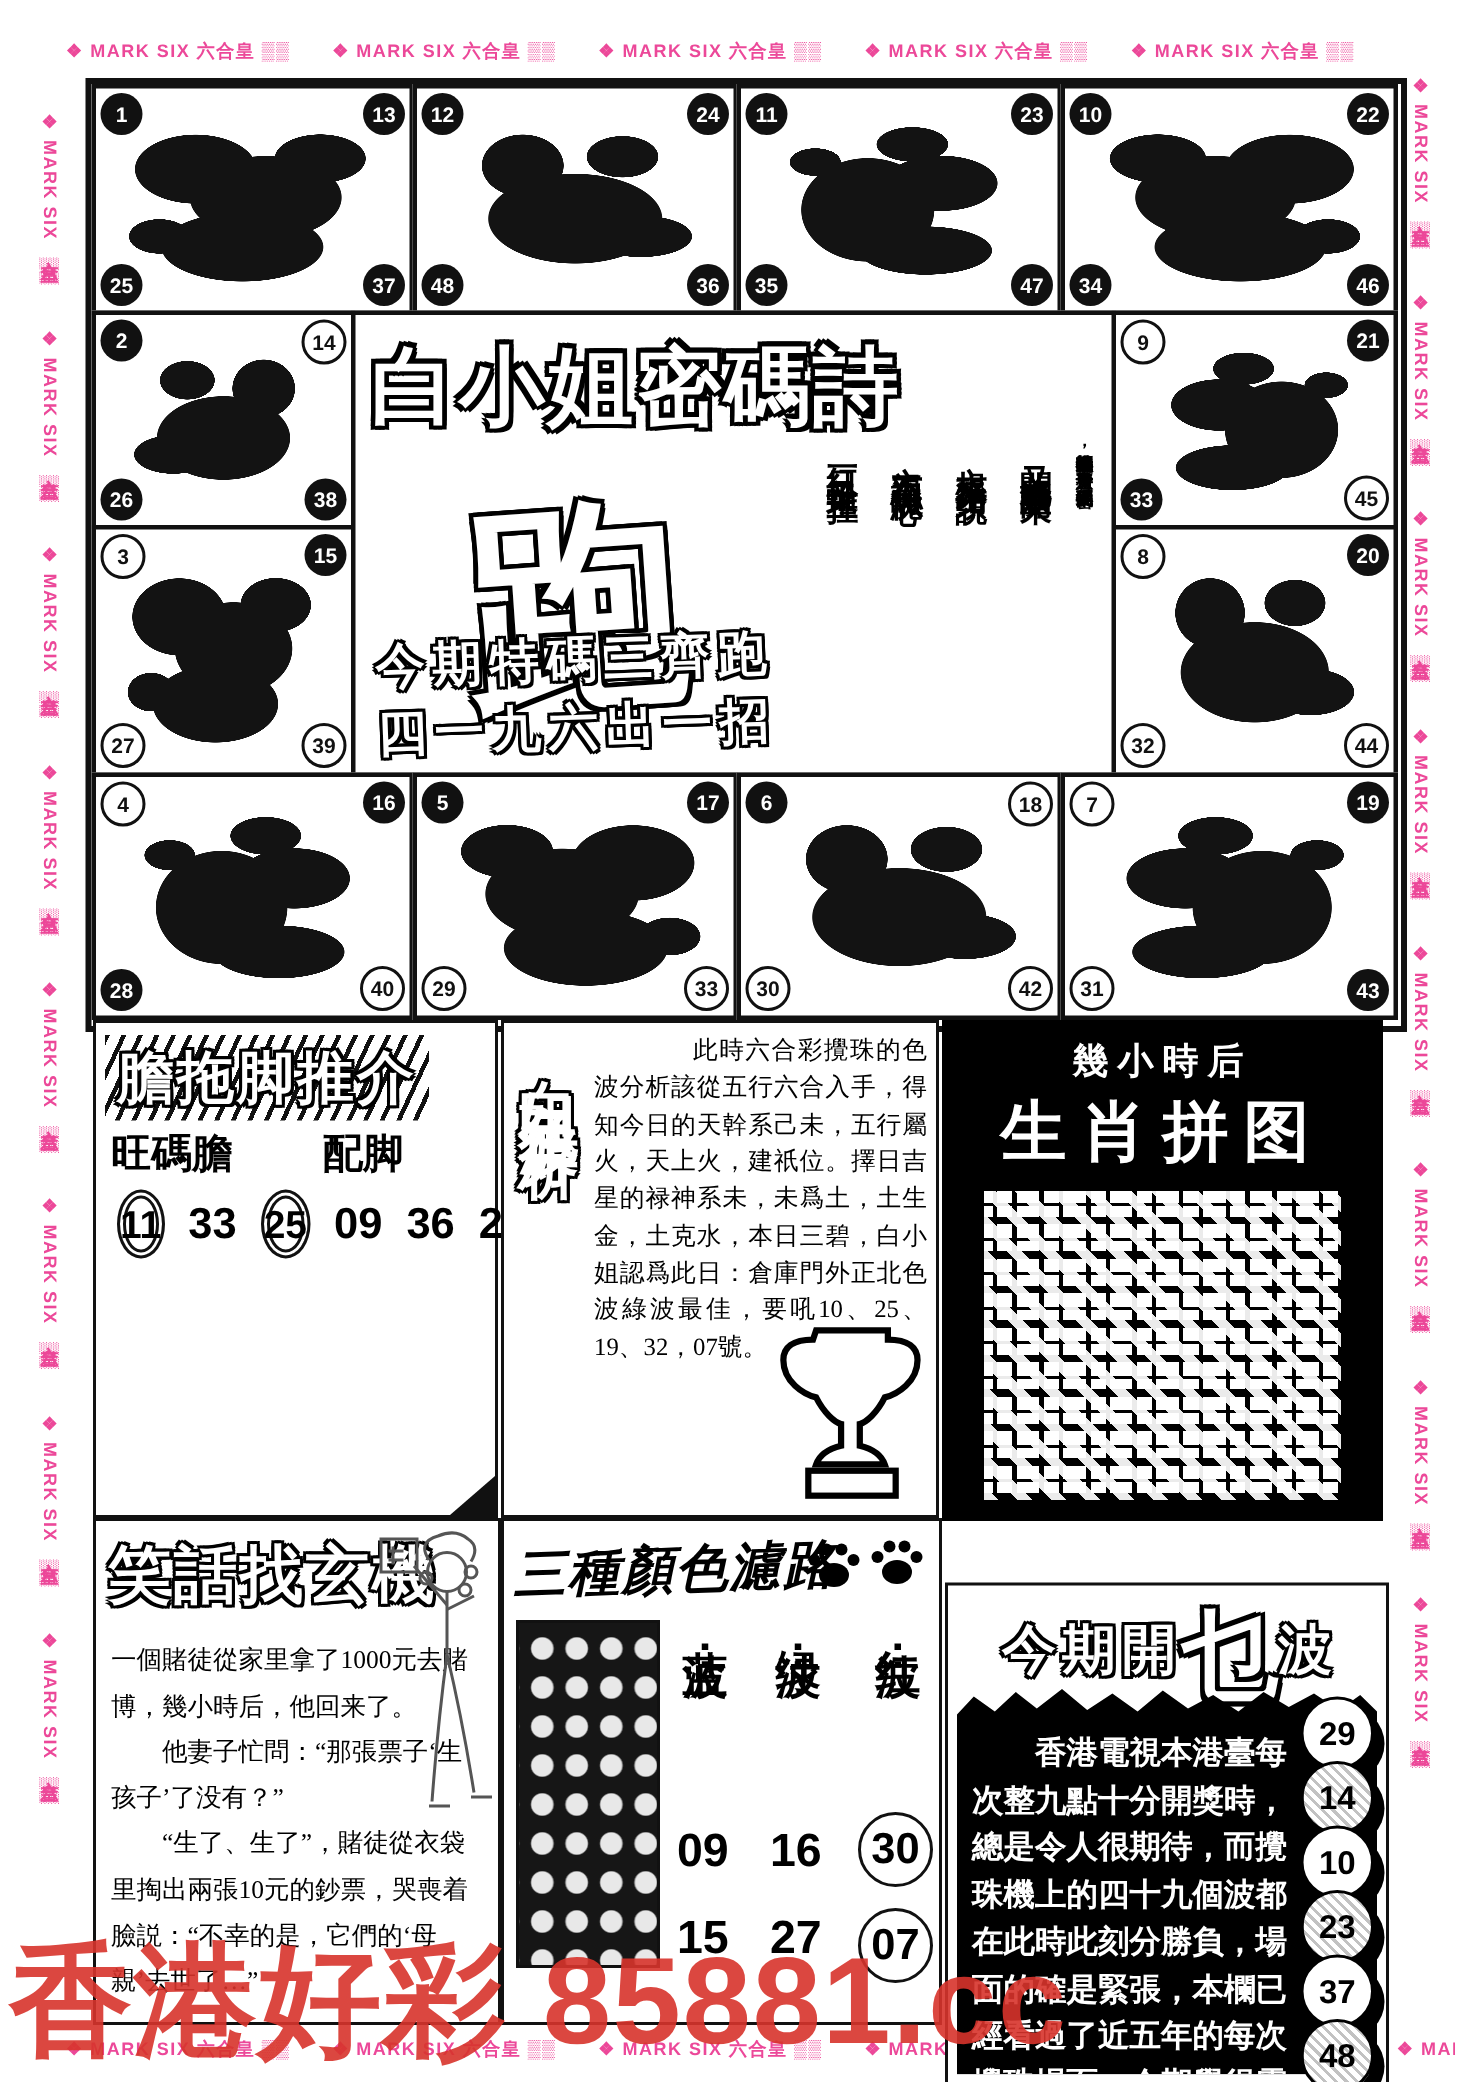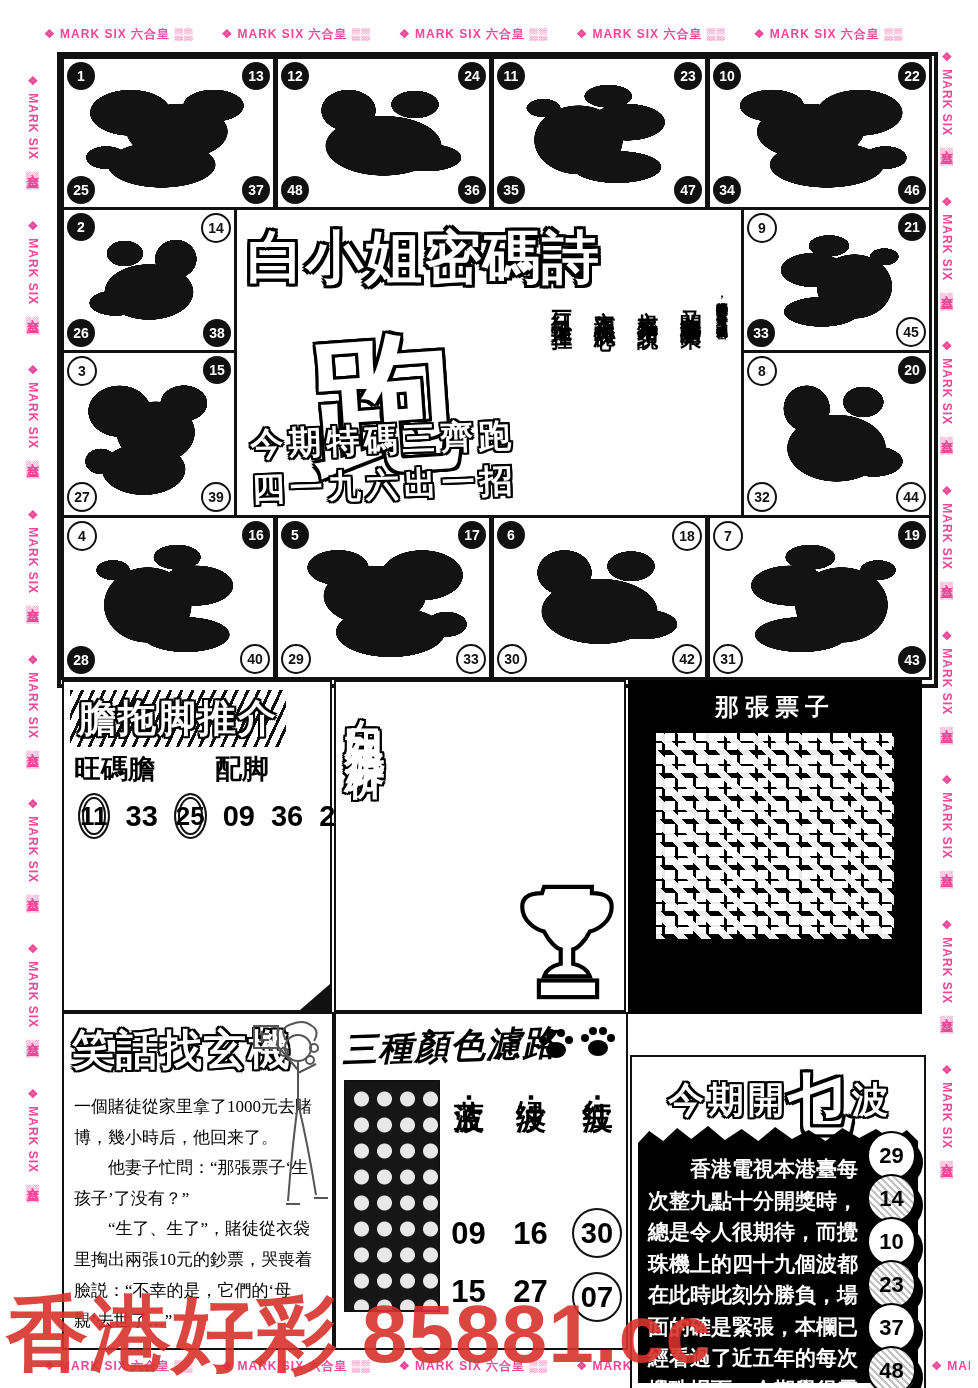--- a/index.html
+++ b/index.html
@@ -262,28 +262,30 @@
       <span class="circ">25</span>
       <span>09</span>
       <span>36</span>
       <span>21</span>
     </div>
     <div class="dt-corner"></div>
   </div>
 
   <div class="box" style="left:334px;top:680px;width:288px;height:328px;">
     <div class="vtitle hollow">白姐色波分析</div>
+    <p class="sb-body">此時六合彩攪珠的色波分析該從五行六合入手，得知今日的天幹系己未，五行屬火，天上火，建祇位。擇日吉星的禄神系未，未爲土，土生金，土克水，本日三碧，白小姐認爲此日：倉庫門外正北色波綠波最佳，要吼10、25、19、32，07號。</p>
     <svg class="trophy" width="104" height="128" viewBox="0 0 100 122">
       <path d="M27 8 h46 v6 c13 0 19 5 19 13 c0 14 -13 22 -21 24 c-5 10 -12 16 -16 17 v14 c8 2 14 6 16 12 h-44 c2 -6 8 -10 16 -12 v-14 c-4 -1 -11 -7 -16 -17 c-8 -2 -21 -10 -21 -24 c0 -8 6 -13 19 -13 z" fill="#fff" stroke="#000" stroke-width="4"></path>
       <rect x="22" y="98" width="56" height="16" fill="#fff" stroke="#000" stroke-width="4"></rect>
     </svg>
   </div>
 
   <div class="box sx" style="left:628px;top:680px;width:288px;height:328px;border:3px solid #000;">
-    <div class="sx-small hollow">那張票子</div>
+    <div class="sx-small hollow">幾小時后</div>
+    <div class="sx-big hollow">生肖拼图</div>
     <div class="pixels"></div>
   </div>
 
   <div class="box" style="left:62px;top:1012px;width:268px;height:334px;">
     <div class="jk-title hollow">笑話找玄機</div>
     <svg class="woman" width="86" height="215" viewBox="0 0 86 215" fill="none" stroke="#555" stroke-width="2">
       <circle cx="52" cy="30" r="13"></circle>
       <path d="M40 22 q-8 -12 6 -16 q12 -5 20 2 q8 5 2 15"></path>
       <circle cx="38" cy="34" r="4"></circle>
         <circle cx="68" cy="30" r="4"></circle>

